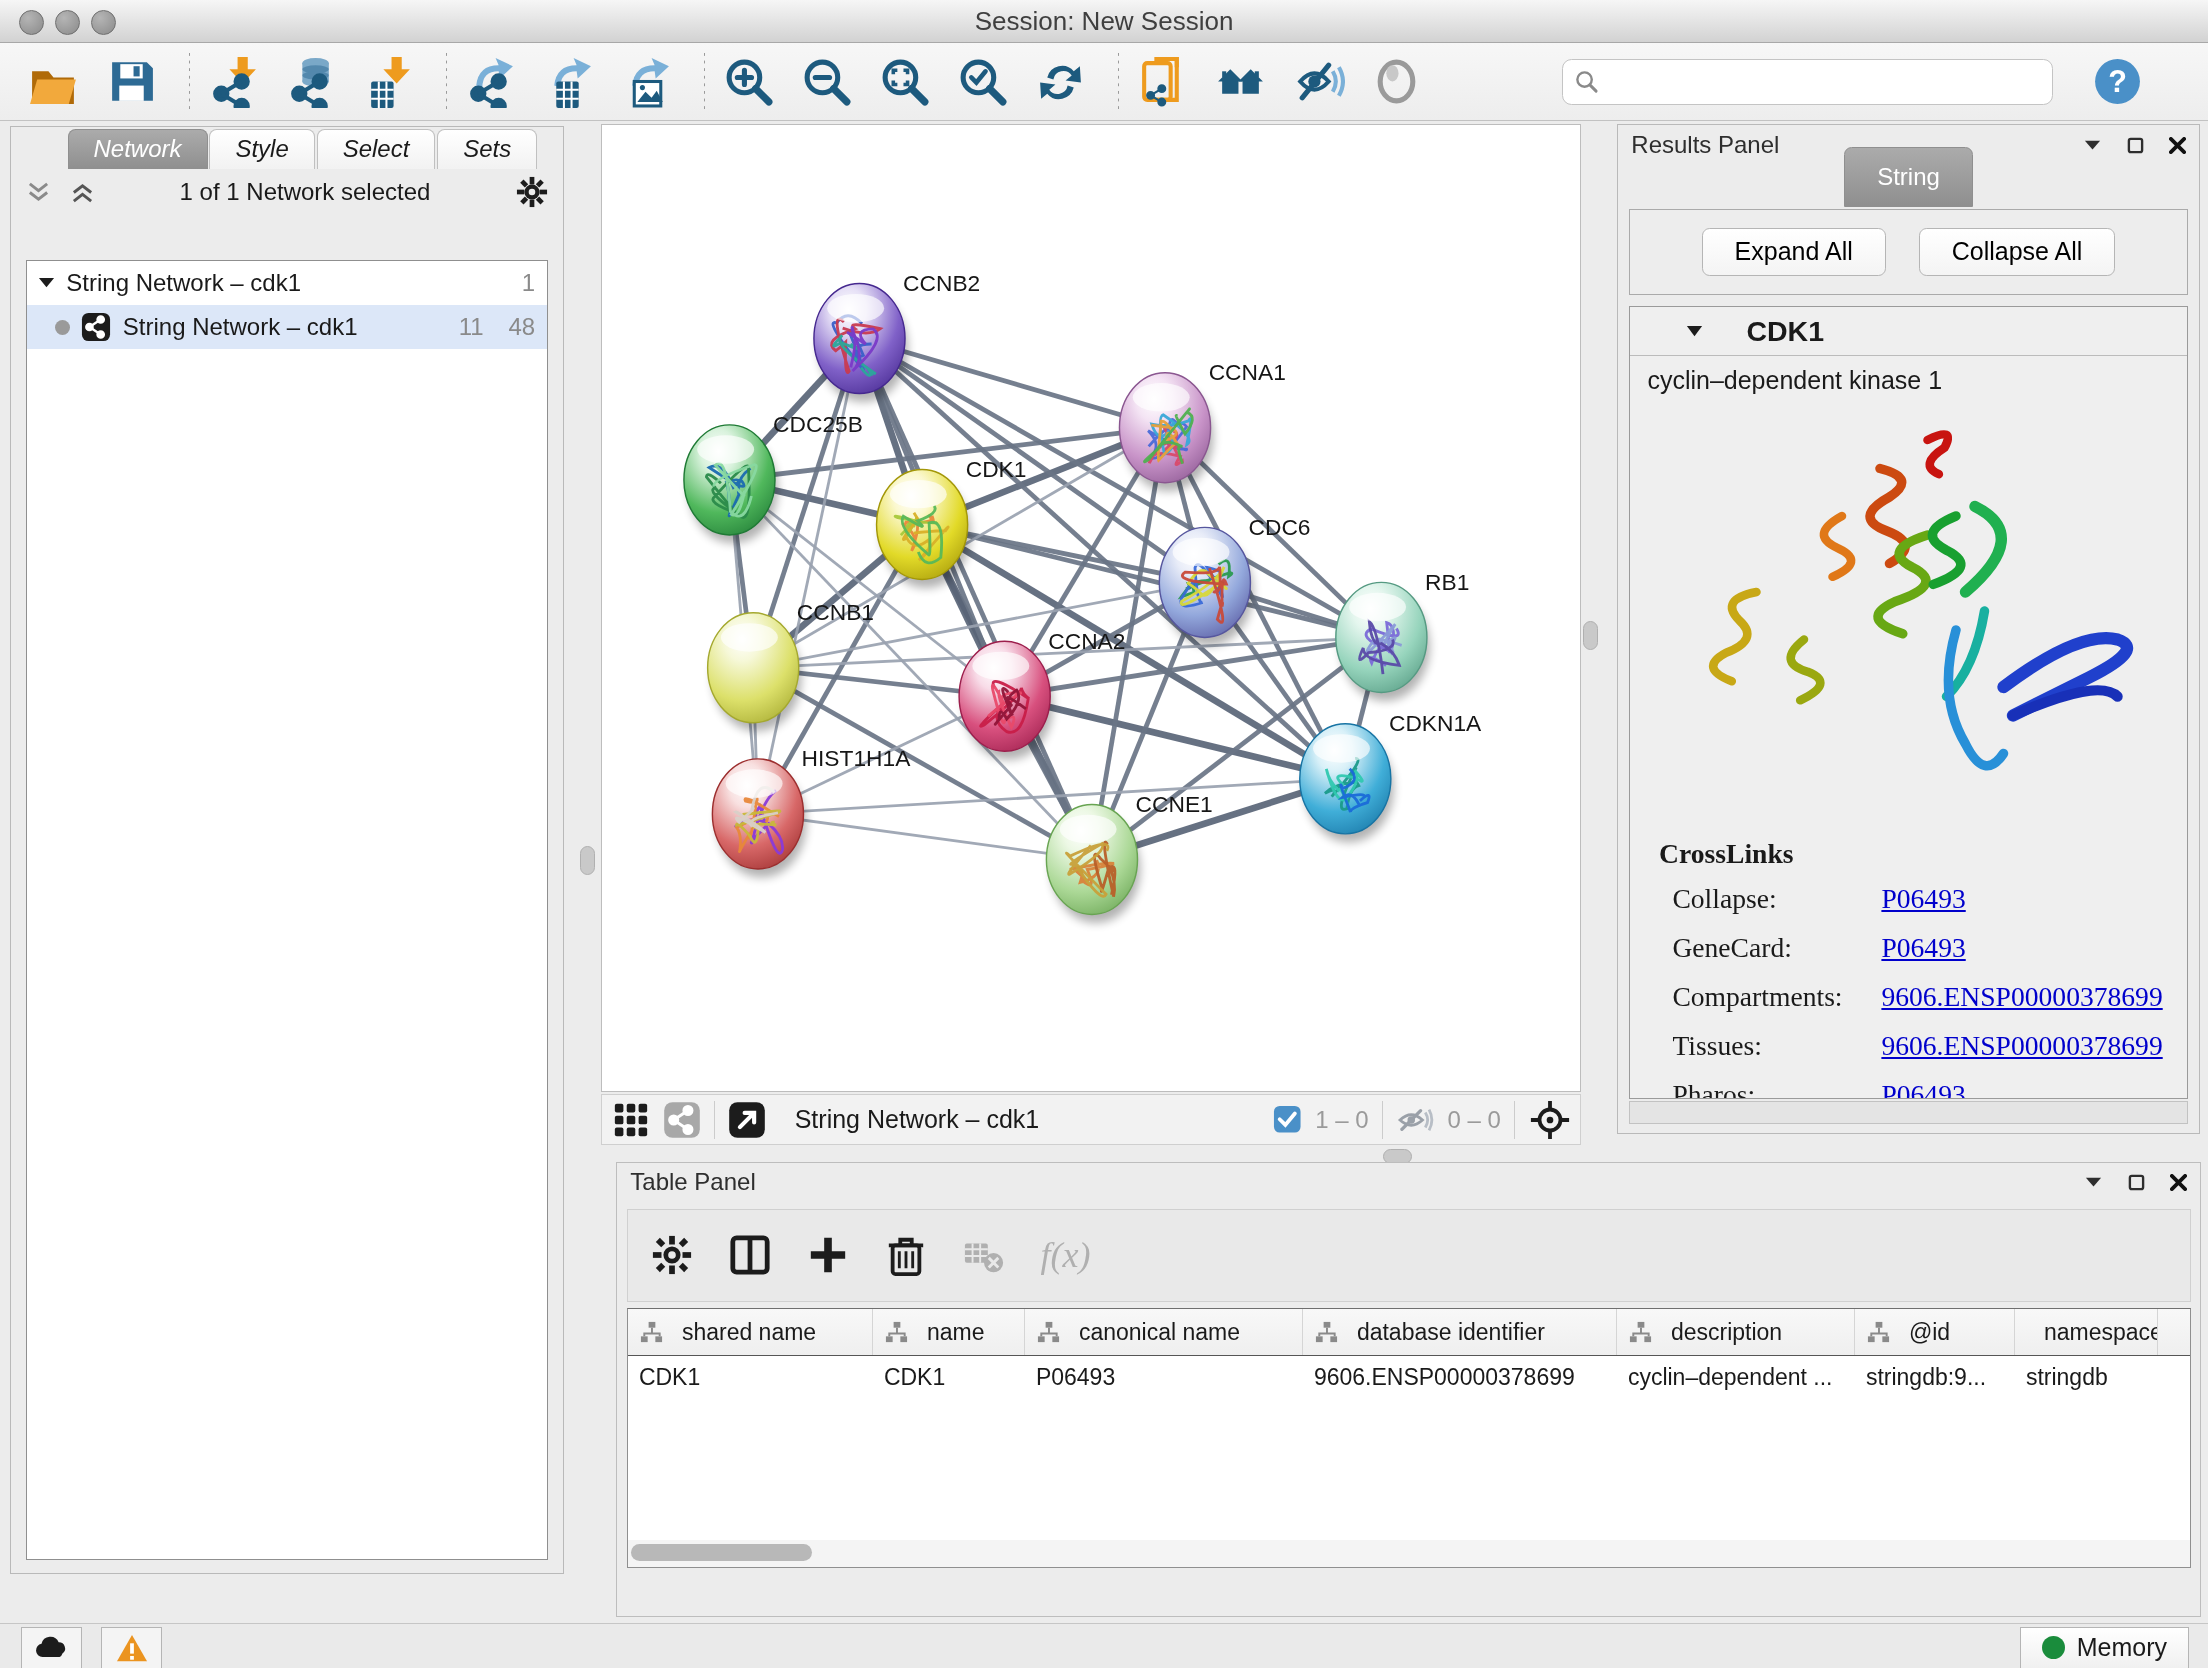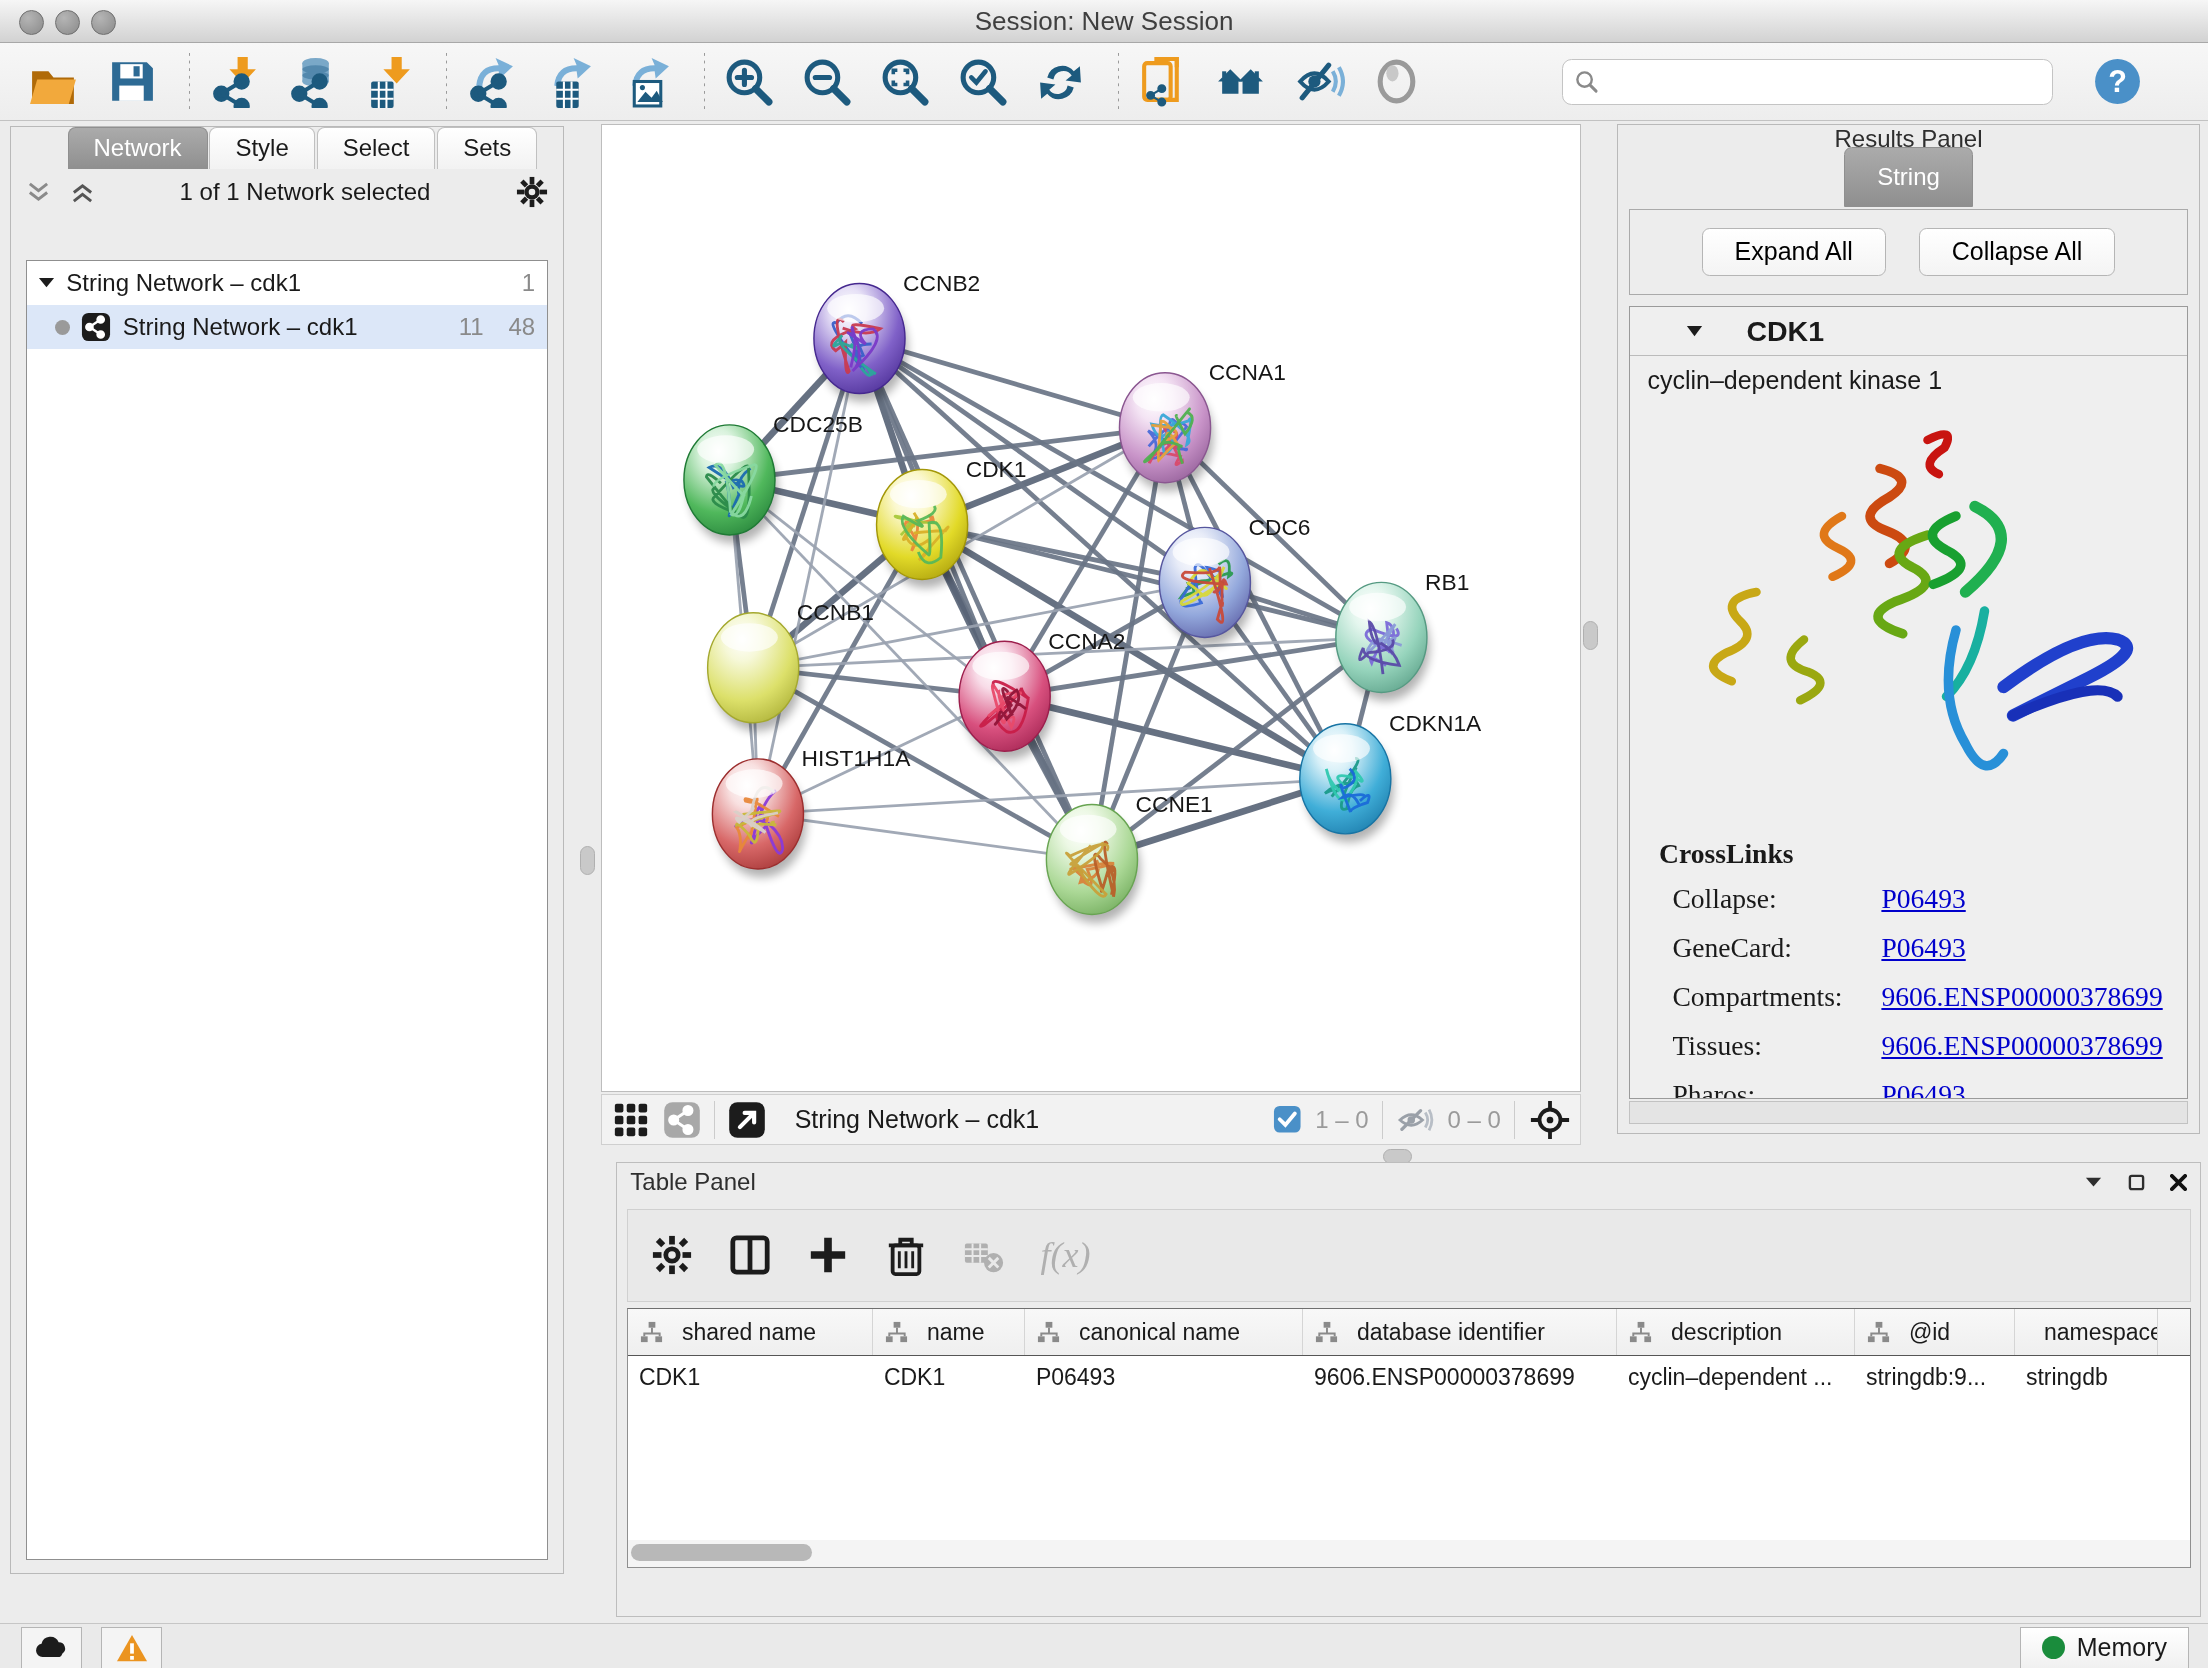--- a/index.html
+++ b/index.html
@@ -26,21 +26,21 @@
   .search-wrap input{border:none;outline:none;font-size:23px;flex:1;background:transparent;
     font-family:"Liberation Sans",sans-serif;}
   
   .panel-title{font-size:24px;color:#2e2e2e;}
   .panel-ctrls{display:flex;align-items:center;gap:25px;}
   .panel-ctrls svg{display:block;}
   
   .control-panel{position:absolute;left:9.5px;top:126px;width:554px;height:1448px;
     background:#ececec;border:1px solid #b9b9b9;box-sizing:border-box;}
   .cp-head{height:38px;display:flex;align-items:center;justify-content:space-between;padding:0 13.3px;}
-  .cp-tabs{display:flex;padding-left:57px;height:42px;}
+  .cp-tabs{display:flex;padding-left:57px;height:42px;align-items:flex-end;font-style:italic;}
   .cp-tab{font-size:24px;padding:5.7px 25px;border:1px solid #c0c0c0;border-bottom:none;
     background:linear-gradient(#ffffff,#f2f2f2);border-radius:7.6px 7.6px 0 0;margin-right:1.9px;cursor:pointer;}
   .cp-tab.sel{background:linear-gradient(#ababab,#8f8f8f);color:#fff;border-color:#8f8f8f;}
   .cp-statusrow{display:flex;align-items:center;height:46px;padding:0 15px;gap:19px;}
   .cp-statusrow .grow{flex:1;text-align:center;font-size:24px;}
   .cp-tree{position:absolute;left:15px;right:15px;top:133px;bottom:13.3px;background:#fff;
     border:1px solid #8f8f8f;overflow:hidden;}
   .tree-row{display:flex;align-items:center;height:44px;font-size:24px;gap:11.4px;padding:0 11.4px;}
   .tree-row .count{color:#8a8a8a;}
   .tree-row.child{padding-left:28.5px;}
@@ -51,21 +51,21 @@
   
   .net-status{position:absolute;left:601px;top:1094px;width:980px;height:51px;
     background:#f2f2f2;border:1px solid #cfcfcf;box-sizing:border-box;
     display:flex;align-items:center;padding:0 9.5px;gap:13.3px;}
   .net-status .vsep{width:1px;height:38px;background:#cccccc;}
   .net-status .name{font-size:25px;flex:1;padding-left:15px;}
   .net-status .cnt{font-size:24px;color:#9a9a9a;}
   
   .results-panel{position:absolute;left:1617px;top:124px;width:583px;height:1010px;
     background:#ececec;border:1px solid #b9b9b9;box-sizing:border-box;}
-  .rp-head{height:40px;display:flex;align-items:center;justify-content:space-between;padding:0 13.3px;flex-direction:column;}
+  .rp-head{height:40px;display:flex;align-items:center;justify-content:space-between;padding:0 13.3px;}
   .rp-tabrow{height:42px;display:flex;justify-content:center;align-items:flex-end;}
   .rp-tab{font-size:24px;padding:15px 32px;color:#fff;background:linear-gradient(#ababab,#8f8f8f);
     border:1px solid #8f8f8f;border-radius:7.6px 7.6px 0 0;cursor:pointer;}
   .rp-buttons{margin:1.9px 11.4px 0 11.4px;border:1px solid #aaaaaa;background:#ededed;height:84px;
     display:flex;align-items:center;justify-content:center;gap:33px;}
   .rp-btn{font-size:25px;background:linear-gradient(#ffffff,#f4f4f4);border:1px solid #b5b5b5;
     border-radius:7.6px;padding:8.6px 32px;cursor:pointer;font-family:"Liberation Sans",sans-serif;}
   .rp-content{position:absolute;left:11.4px;right:11.4px;top:181px;bottom:34px;
     border:1px solid #9a9a9a;background:#efefef;overflow:hidden;}
   .rp-protein-head{height:48px;border-bottom:1px solid #bbbbbb;display:flex;align-items:center;gap:42px;

